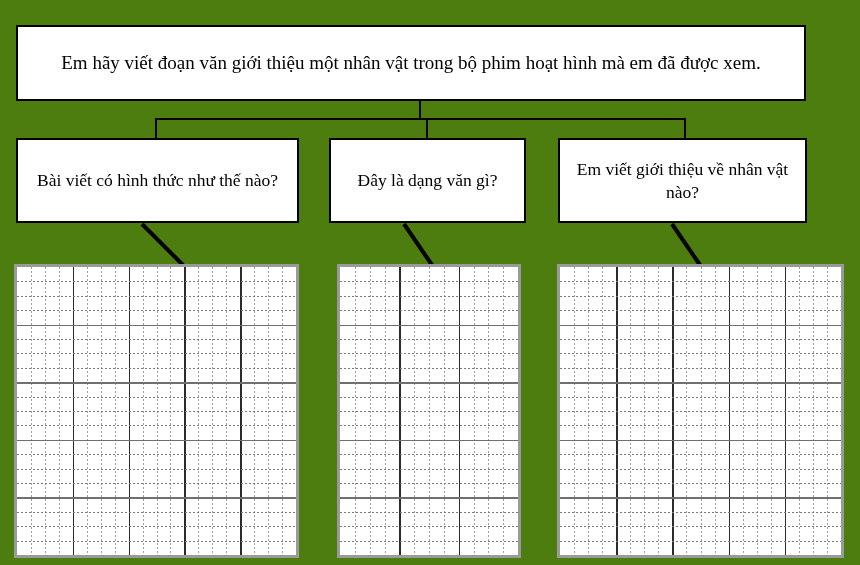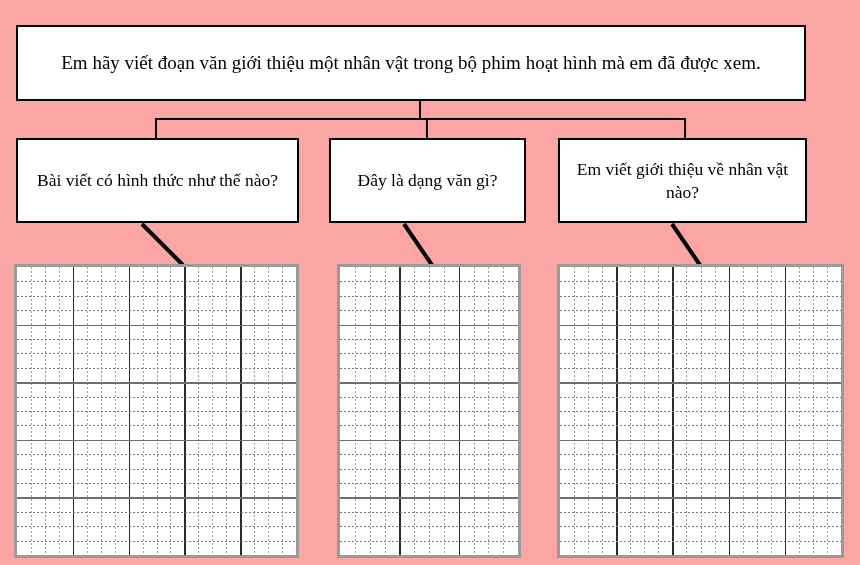--- a/index.html
+++ b/index.html
@@ -8,21 +8,21 @@
     background: #ffffff;
   }
   body {
     font-family: "Liberation Serif", "DejaVu Serif", serif;
     color: #000000;
   }
   #worksheet {
     position: relative;
     width: 860px;
     height: 565px;
-    background: #fca5a5;
+    background: #4d7c0f;
     overflow: hidden;
     font-family: Liberation Serif, serif;
   }
 
   
   .qbox {
     position: absolute;
     box-sizing: border-box;
     border: 2px solid #000000;
     background: #ffffff;

